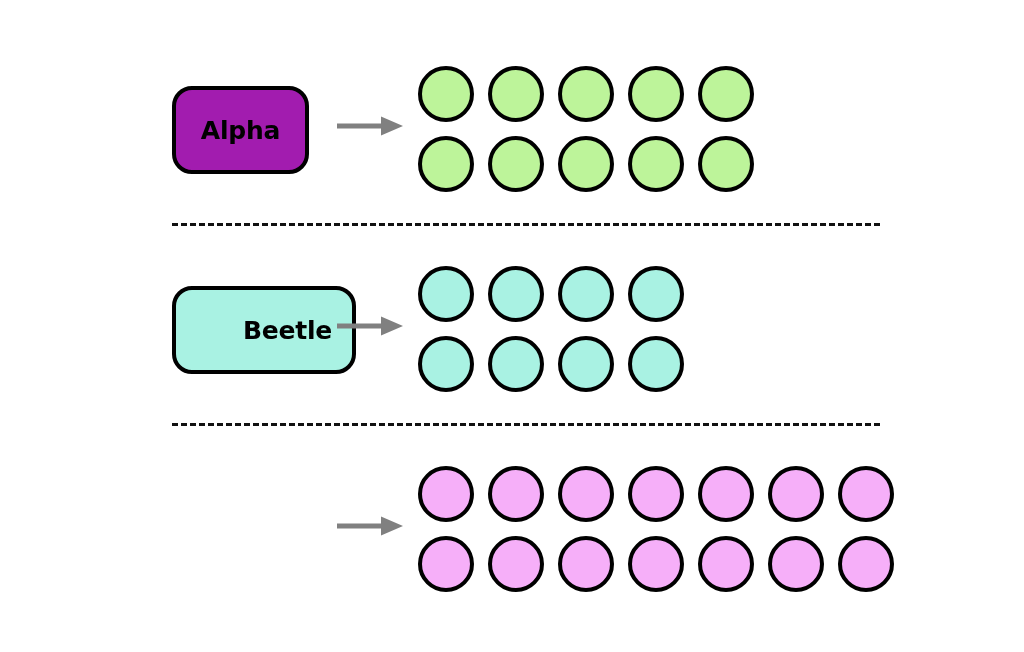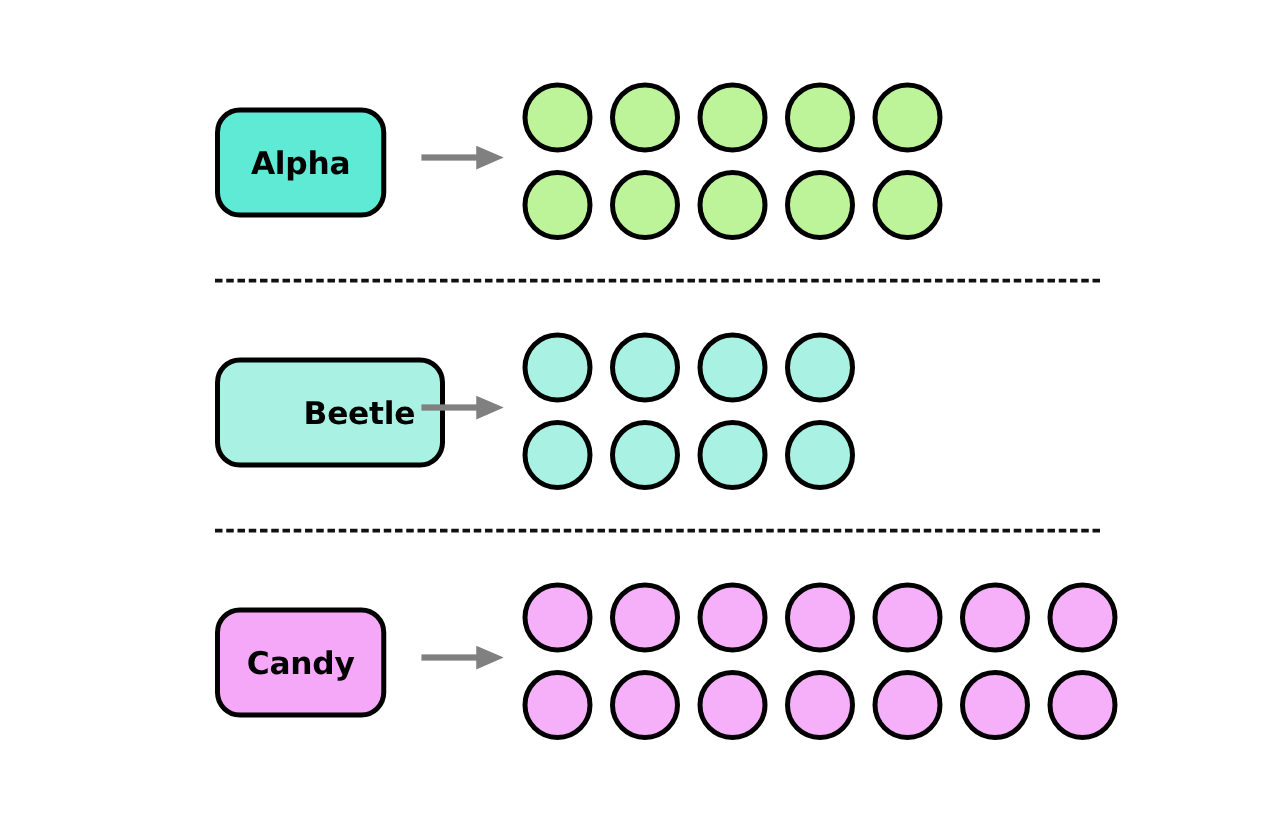--- a/index.html
+++ b/index.html
@@ -97,21 +97,21 @@
     border-top: 3px dashed #111111;
   }
   #separator-0 { top: 223px; }
   #separator-1 { top: 423px; }
 </style>
 </head>
 <body>
 
 <div id="diagram-root">
     <div class="group-row" id="row-0">
-      <div class="label-box" style="background: #5eead4; border-color: rgb(0, 0, 0);">
+      <div class="label-box" style="background: #a21caf; border-color: rgb(0, 0, 0);">
         <span class="label-text">Alpha</span>
       </div>
       <svg class="arrow" viewBox="0 0 66 24" width="66" height="24">
         <rect x="0" y="9.5" width="46" height="5" fill="#808080"></rect>
         <polygon points="44,2.5 66,12 44,21.5" fill="#808080"></polygon>
       </svg>
       <div class="circle-grid">
         <div class="circle-row">
           <div class="dot" style="background: rgb(189, 244, 154); border-color: rgb(0, 0, 0);"></div>
           <div class="dot" style="background: rgb(189, 244, 154); border-color: rgb(0, 0, 0);"></div>
@@ -145,23 +145,20 @@
         </div>
         <div class="circle-row">
           <div class="dot" style="background: rgb(169, 242, 227); border-color: rgb(0, 0, 0);"></div>
           <div class="dot" style="background: rgb(169, 242, 227); border-color: rgb(0, 0, 0);"></div>
           <div class="dot" style="background: rgb(169, 242, 227); border-color: rgb(0, 0, 0);"></div>
           <div class="dot" style="background: rgb(169, 242, 227); border-color: rgb(0, 0, 0);"></div>
         </div>
       </div>
     </div>
     <div class="group-row" id="row-2">
-      <div class="label-box" style="background: rgb(245, 168, 248); border-color: rgb(0, 0, 0);">
-        <span class="label-text">Candy</span>
-      </div>
       <svg class="arrow" viewBox="0 0 66 24" width="66" height="24">
         <rect x="0" y="9.5" width="46" height="5" fill="#808080"></rect>
         <polygon points="44,2.5 66,12 44,21.5" fill="#808080"></polygon>
       </svg>
       <div class="circle-grid">
         <div class="circle-row">
           <div class="dot" style="background: rgb(246, 175, 249); border-color: rgb(0, 0, 0);"></div>
           <div class="dot" style="background: rgb(246, 175, 249); border-color: rgb(0, 0, 0);"></div>
           <div class="dot" style="background: rgb(246, 175, 249); border-color: rgb(0, 0, 0);"></div>
           <div class="dot" style="background: rgb(246, 175, 249); border-color: rgb(0, 0, 0);"></div>

